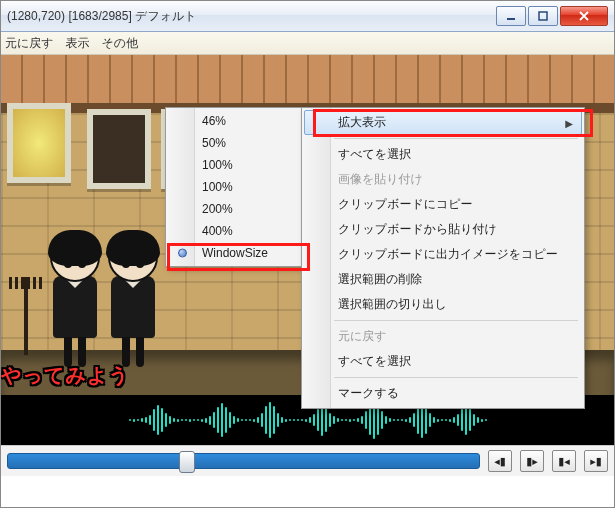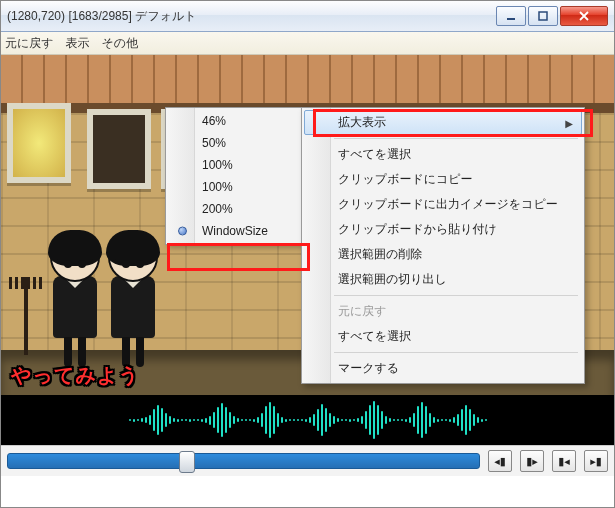--- a/index.html
+++ b/index.html
@@ -30,21 +30,21 @@
 .head{position:absolute;top:0;left:50%;transform:translateX(-50%);width:46px;height:46px;border-radius:50%;background:#f1dfc7;border:2px solid #111}
 .hair{position:absolute;top:-4px;left:-4px;right:-4px;height:36px;background:#111;border-radius:24px 24px 40% 40%}
 .bang{position:absolute;top:20px;left:50%;transform:translateX(-50%);width:36px;height:10px;background:#111;border-radius:0 0 50% 50%}
 .eye{position:absolute;top:26px;width:8px;height:8px;border-radius:50%;background:#111}
 .eye.l{left:12px}.eye.r{right:12px}
 .body{position:absolute;top:44px;left:50%;transform:translateX(-50%);width:44px;height:62px;background:#1a1a1a;border-radius:8px 8px 4px 4px}
 .collar{position:absolute;top:0;left:50%;transform:translateX(-50%);width:0;height:0;border-left:12px solid transparent;border-right:12px solid transparent;border-top:12px solid #e8e3d4}
 .legs{position:absolute;bottom:0;left:50%;transform:translateX(-50%);display:flex;gap:6px}
 .leg{width:8px;height:30px;background:#111;border-radius:0 0 4px 4px}
 .subtitle-top{position:absolute;top:160px;left:8px;color:#e6e0cc;font:bold 13px/1 "Comic Sans MS",cursive;text-shadow:1px 1px 0 #3a2f1a,-1px -1px 0 #3a2f1a}
-.subtitle-bottom{position:absolute;bottom:6px;left:10px;color:#ff2e2e;font-weight:700;font-size:20px;letter-spacing:1px;text-shadow:2px 0 0 #000,-2px 0 0 #000,0 2px 0 #000,0 -2px 0 #000,2px 2px 0 #000,-2px -2px 0 #000,2px -2px 0 #000,-2px 2px 0 #000}
+.subtitle-bottom{position:absolute;bottom:6px;left:0;color:#ff2e2e;font-weight:700;font-size:20px;letter-spacing:1px;text-shadow:2px 0 0 #000,-2px 0 0 #000,0 2px 0 #000,0 -2px 0 #000,2px 2px 0 #000,-2px -2px 0 #000,2px -2px 0 #000,-2px 2px 0 #000}
 .wave{height:50px;background:#000;display:flex;align-items:center;justify-content:center;padding:0 6px;gap:2px}
 .w{background:#1fe0c6;height:10px;width:2px;border-radius:1px}
 .scrubrow{height:30px;background:#f3f3f3;border-top:1px solid #ccc;display:flex;align-items:center;padding:0 6px;gap:8px}
 .scrub{position:relative;flex:1;height:14px;background:linear-gradient(#2e8bdc,#256fb5);border:1px solid #1a5a97;border-radius:3px}
 .scrub::after{content:"";position:absolute;left:171px;top:-3px;width:14px;height:20px;background:linear-gradient(#fff,#cfd6de);border:1px solid #6d7b8c;border-radius:3px}
 .tbtn{width:22px;height:20px;border:1px solid #888;background:linear-gradient(#fdfdfd,#e5e5e5);display:flex;align-items:center;justify-content:center;font-size:11px;color:#222;border-radius:2px}
 .ctxmenu{position:absolute;background:#f3f3f3;border:1px solid #9a9a9a;box-shadow:3px 3px 6px rgba(0,0,0,.28);padding:2px}
 .ctxmenu .gutter{position:absolute;left:0;top:0;bottom:0;width:28px;background:linear-gradient(90deg,#f6f6f6,#e8e8e8);border-right:1px solid #d7d7d7}
 .mi{position:relative;padding:4px 22px 4px 34px;color:#222;white-space:nowrap;cursor:default}
 .mi.disabled{color:#9a9a9a}
@@ -235,34 +235,36 @@
 </div>
 
 <div class="ctxmenu zoommenu">
   <div class="gutter"></div>
   <div id="zoomitems">
         <div class="mi">46%</div>
         <div class="mi">50%</div>
         <div class="mi">100%</div>
         <div class="mi">100%</div>
         <div class="mi">200%</div>
+        <div class="mi">400%</div>
         <div class="mi">WindowSize<span class="radio"></span></div>
       </div>
 </div>
 
 <div class="ctxmenu mainmenu">
   <div class="gutter"></div>
   <div class="mi highlight">
     <span>拡大表示</span><span class="arrow">▶</span>
   </div>
   <div class="sep"></div>
   <div class="mi">すべてを選択</div>
+  <div class="mi disabled">画像を貼り付け</div>
   <div class="mi">クリップボードにコピー</div>
+  <div class="mi">クリップボードから貼り付け</div>
   <div class="mi">クリップボードに出力イメージをコピー</div>
-  <div class="mi">クリップボードから貼り付け</div>
   <div class="mi">選択範囲の削除</div>
   <div class="mi">選択範囲の切り出し</div>
   <div class="sep"></div>
   <div class="mi disabled">元に戻す</div>
   <div class="mi">すべてを選択</div>
   <div class="sep"></div>
   <div class="mi">マークする</div>
 </div>
 
 <div class="redbox rb1"></div>

